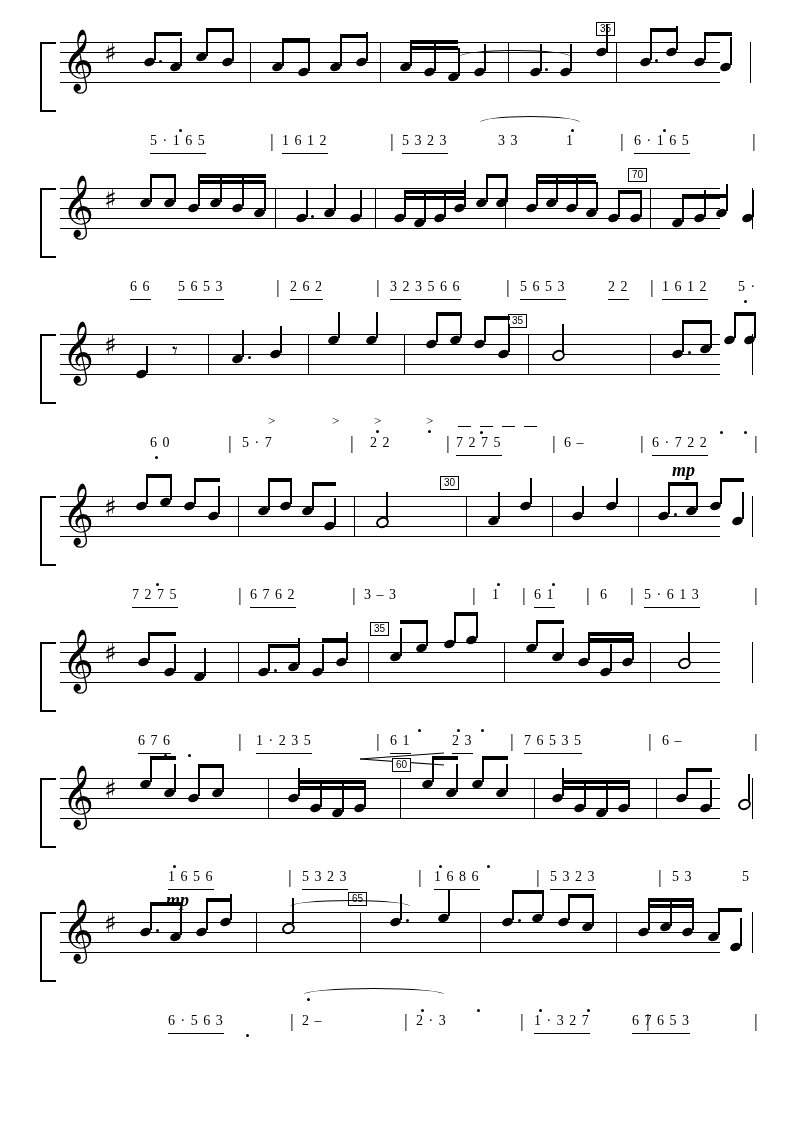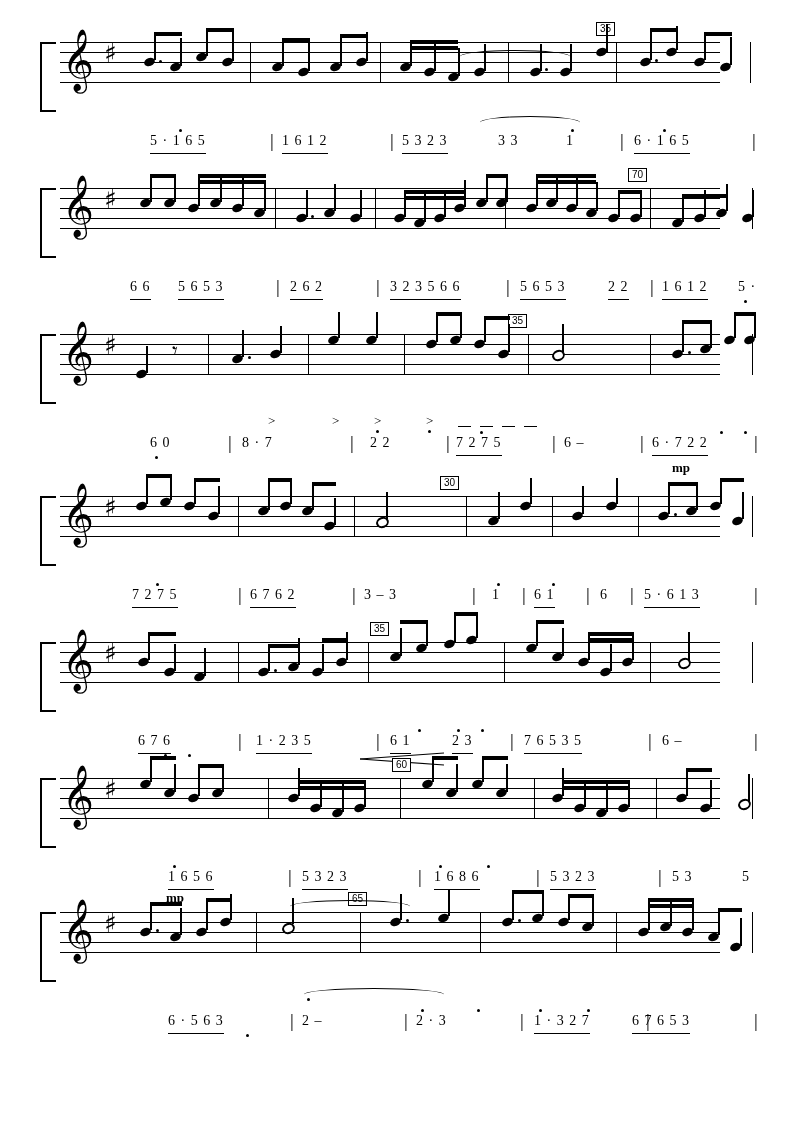--- a/index.html
+++ b/index.html
@@ -67,21 +67,21 @@
 
   
   .jp{
     position:absolute;left:20px;right:0;
     height:34px;
     font-family:"Liberation Serif", serif;
   }
   .jpgrp{position:absolute;white-space:nowrap;font-size:14px;line-height:22px;letter-spacing:1px;text-align:center;}
   .jpgrp.ul{border-bottom:1.4px solid #000;padding-bottom:1px;}
   .jpbar{position:absolute;font-size:19px;line-height:22px;}
-  .dyn{position:absolute;font-weight:bold;font-size:13px;
+  .dyn{position:absolute;font-style:italic;font-weight:bold;font-size:18px;
        font-family:"Liberation Serif", serif;}
   .mark{position:absolute;font-size:13px;line-height:13px;}
   .dotabove{position:absolute;width:3px;height:3px;background:#000;border-radius:50%;}
   .dashline{position:absolute;height:1.4px;background:#000;}
 </style>
 </head>
 <body>
 
 <div class="page">
 
@@ -342,21 +342,21 @@
       <div class="beam" style="left:674px;top:-22px;width:22px;"></div>
       <div class="barline" style="left:692px;"></div>
     </div>
 
     <div class="jp" style="top:98px;">
       <div class="jpgrp" style="left:90px;">6 0</div>
       <div class="dotabove" style="left:95px;top:24px;"></div>
       <div class="jpbar" style="left:168px;">|</div>
       <div class="mark" style="left:208px;top:-18px;">&gt;</div>
       <div class="mark" style="left:272px;top:-18px;">&gt;</div>
-      <div class="jpgrp" style="left:182px;">8 ·  7</div>
+      <div class="jpgrp" style="left:182px;">5 ·  7</div>
       <div class="jpbar" style="left:290px;">|</div>
       <div class="mark" style="left:314px;top:-18px;">&gt;</div>
       <div class="mark" style="left:366px;top:-18px;">&gt;</div>
       <div class="jpgrp" style="left:310px;">2   2</div>
       <div class="dotabove" style="left:316px;top:-2px;"></div>
       <div class="dotabove" style="left:368px;top:-2px;"></div>
       <div class="jpbar" style="left:386px;">|</div>
       <div class="dashline" style="left:398px;top:-6px;width:13px;"></div>
       <div class="dashline" style="left:420px;top:-6px;width:13px;"></div>
       <div class="dashline" style="left:442px;top:-6px;width:13px;"></div>

